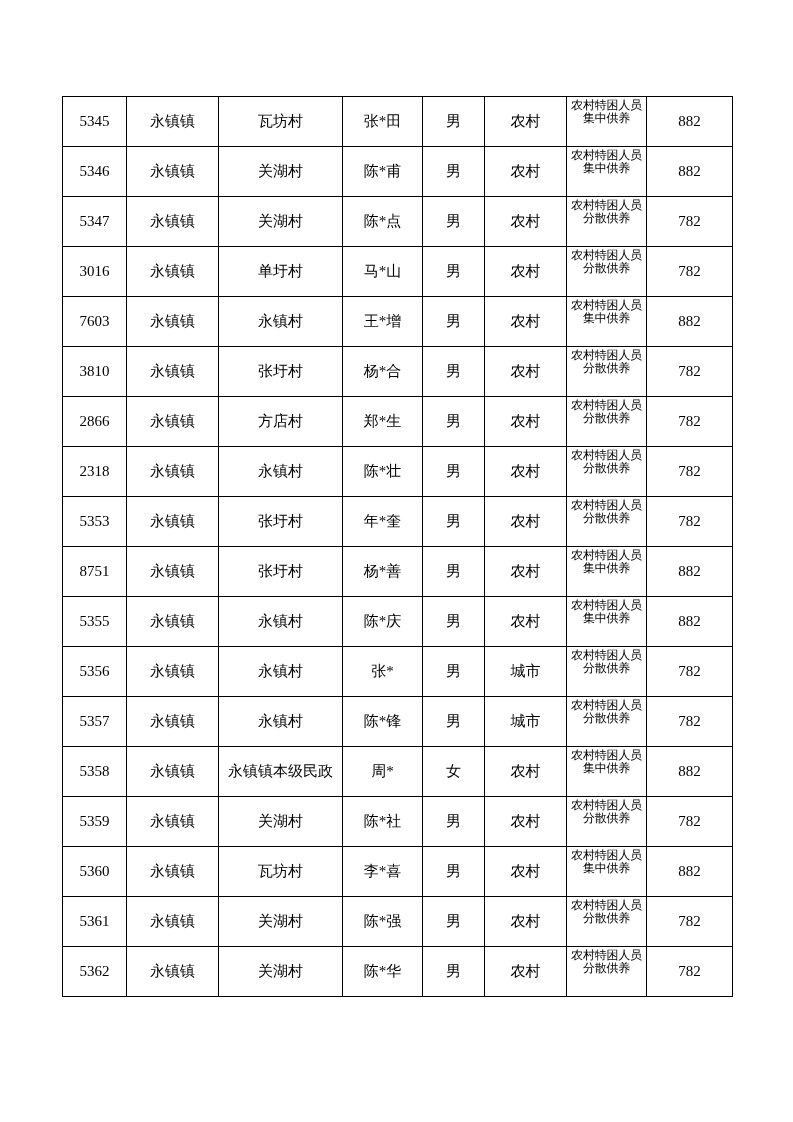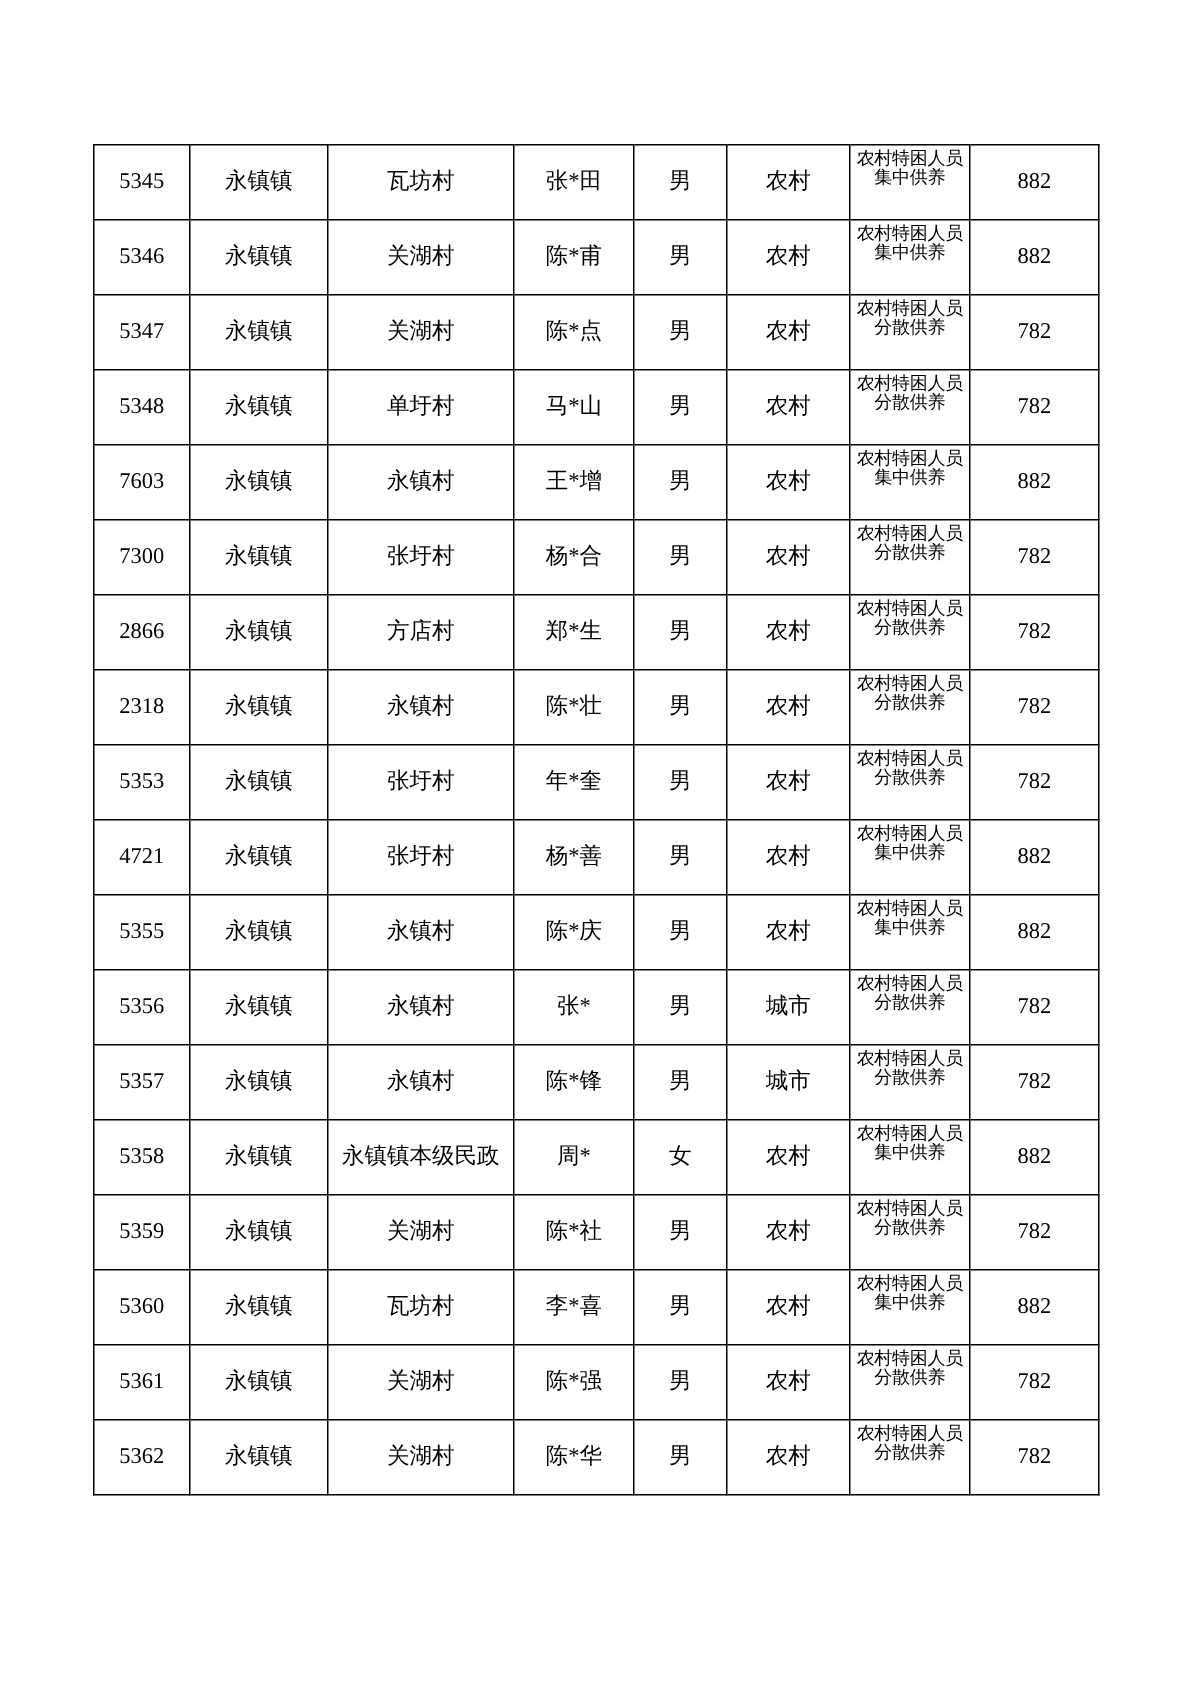--- a/index.html
+++ b/index.html
@@ -123,21 +123,21 @@
             <td><span>男</span></td>
             <td><span>农村</span></td>
             <td>
               <span class="cat-clip">
                 <span class="cell-cat">农村特困人员分散供养</span>
               </span>
             </td>
             <td class="num"><span>782</span></td>
           </tr>
           <tr>
-            <td class="num"><span>5348</span></td>
+            <td class="num"><span>3016</span></td>
             <td><span>永镇镇</span></td>
             <td><span>单圩村</span></td>
             <td><span>马*山</span></td>
             <td><span>男</span></td>
             <td><span>农村</span></td>
             <td>
               <span class="cat-clip">
                 <span class="cell-cat">农村特困人员分散供养</span>
               </span>
             </td>
@@ -151,21 +151,21 @@
             <td><span>男</span></td>
             <td><span>农村</span></td>
             <td>
               <span class="cat-clip">
                 <span class="cell-cat">农村特困人员集中供养</span>
               </span>
             </td>
             <td class="num"><span>882</span></td>
           </tr>
           <tr>
-            <td class="num"><span>7300</span></td>
+            <td class="num"><span>3810</span></td>
             <td><span>永镇镇</span></td>
             <td><span>张圩村</span></td>
             <td><span>杨*合</span></td>
             <td><span>男</span></td>
             <td><span>农村</span></td>
             <td>
               <span class="cat-clip">
                 <span class="cell-cat">农村特困人员分散供养</span>
               </span>
             </td>
@@ -207,21 +207,21 @@
             <td><span>男</span></td>
             <td><span>农村</span></td>
             <td>
               <span class="cat-clip">
                 <span class="cell-cat">农村特困人员分散供养</span>
               </span>
             </td>
             <td class="num"><span>782</span></td>
           </tr>
           <tr>
-            <td class="num"><span>4721</span></td>
+            <td class="num"><span>8751</span></td>
             <td><span>永镇镇</span></td>
             <td><span>张圩村</span></td>
             <td><span>杨*善</span></td>
             <td><span>男</span></td>
             <td><span>农村</span></td>
             <td>
               <span class="cat-clip">
                 <span class="cell-cat">农村特困人员集中供养</span>
               </span>
             </td>

